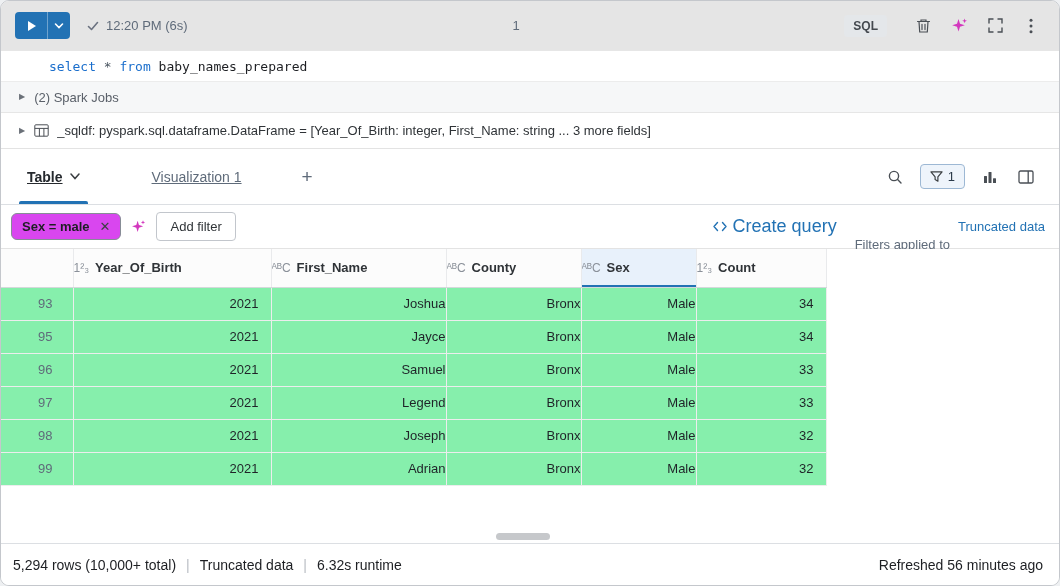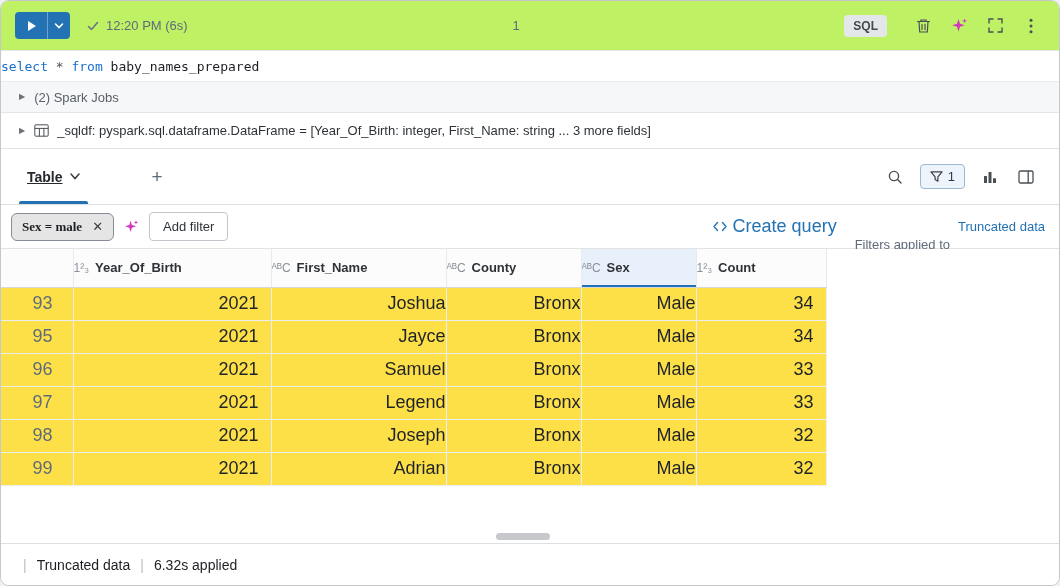--- a/index.html
+++ b/index.html
@@ -15,21 +15,21 @@
     background: #fff;
     border: 1px solid #c4c7cc;
     border-radius: 9px;
     overflow: hidden;
     display: flex; flex-direction: column;
   }
 
   
   .toolbar {
     height: 50px; flex: 0 0 50px;
-    background: #bef264;
+    background: #e5e5e5;
     border-bottom: 1px solid #e6e6e6;
     display: flex; align-items: center;
     padding: 0 14px;
   }
   .spacer { flex: 1; }
   .run-btn {
     display: flex; align-items: center;
     background: #2272b4; border-radius: 4px; height: 27px; overflow: hidden;
   }
   .run-btn .seg { display: flex; align-items: center; justify-content: center; height: 100%; }
@@ -45,20 +45,21 @@
   }
   .icon-btn {
     width: 28px; height: 28px; display: flex; align-items: center; justify-content: center;
     border-radius: 4px; margin-left: 8px;
   }
 
   
   .code-row {
     height: 30px; flex: 0 0 30px;
     display: flex; align-items: center;
+    padding-left: 48px;
     font-family: "DejaVu Sans Mono", monospace;
     font-size: 13px; color: #1d1f23; background: #fff;
     white-space: pre;
   }
   .code-row .kw { color: #1a6ecc; }
   .code-row .op { color: #4a5560; }
 
   
   .spark-row {
     height: 32px; flex: 0 0 32px;
@@ -100,21 +101,21 @@
 
   
   .filterbar {
     height: 44px; flex: 0 0 44px;
     display: flex; align-items: center; gap: 10px;
     padding: 0 10px; border-bottom: 1px solid #e3e3e3; background: #fff;
   }
   .chip {
     display: flex; align-items: center; gap: 10px;
     border: 1.5px solid #878d96; border-radius: 6px;
-    padding: 5px 10px; font-size: 13px; font-weight: 700; color: #1d1f23; background: #e5e5e5; font-family: Liberation Serif, serif;
+    padding: 5px 10px; font-size: 13px; font-weight: 700; color: #1d1f23; background: #d946ef;
   }
   .chip .x { font-size: 13px; font-weight: 400; color: #3c4043; line-height: 1; }
   .add-filter-btn {
     border: 1px solid #c2c6cc; border-radius: 4px; background: #fff;
     font-size: 13px; color: #2f3337; padding: 6px 13px;
   }
   .fb-right { margin-left: auto; display: flex; align-items: center; gap: 8px; padding-right: 4px; }
   .create-query { display: flex; align-items: center; gap: 6px; color: #2272b4; font-size: 18px; }
   .applied-label { color: #5f6b7a; font-size: 13px; margin-left: 10px; margin-top: 36px; }
   .trunc-link { color: #2272b4; font-size: 13px; }
@@ -128,23 +129,23 @@
     border-right: 1px solid #e9eaec; border-bottom: 1px solid #d5d8db;
     font-size: 13px; font-weight: 600; color: #2f3337;
     text-align: left; padding-left: 0; vertical-align: middle;
   }
   thead th.sel {
     background: #e8f1fb;
     box-shadow: inset 0 -2px 0 #2272b4;
   }
   .type-icon { color: #8a9099; font-weight: 400; font-size: 12px; margin-right: 6px; }
   tbody td {
-    height: 33px; font-size: 18px; color: #1f2328;
+    height: 33px; font-size: 13px; color: #1f2328;
     border-right: 1px solid #eceded; border-bottom: 1px solid #eceded;
-    vertical-align: middle; background: #fde047;
+    vertical-align: middle; background: #86efac;
   }
   td.rownum { color: #5f6b7a; text-align: right; padding-right: 20px; }
   td.num { text-align: right; padding-right: 12px; margin-top: 36px; }
   td.txt { text-align: right; padding-left: 8px; }
   .hscrollbar {
     position: absolute; left: 495px; bottom: 3px;
     width: 54px; height: 7px; border-radius: 4px; background: #c6c8cb;
   }
 
   
@@ -232,20 +233,23 @@
     </span>
     <span data-interactable="false">_sqldf:  pyspark.sql.dataframe.DataFrame = [Year_Of_Birth: integer, First_Name: string ... 3 more fields]</span>
   </div>
 
   <div class="tabbar" data-interactable="false">
     <div class="tab tab-active" data-interactable="true">
       <span data-interactable="false">Table</span>
       <svg width="10" height="7" viewBox="0 0 10 7">
           <path d="M1 1 L5 5.5 L9 1" stroke="#3c4043" stroke-width="1.5" fill="none" stroke-linecap="round"></path>
         </svg>
+    </div>
+    <div class="tab tab-plain" data-interactable="true">
+      <span data-interactable="false">Visualization 1</span>
     </div>
     <div class="tab-add" data-interactable="true">+</div>
 
     <div class="result-icons" data-interactable="false">
       <span class="ricon" data-interactable="true">
         <svg width="16" height="16" viewBox="0 0 16 16" fill="none" stroke="#4a4f55" stroke-width="1.4" stroke-linecap="round">
           <circle cx="7" cy="7" r="4.6"></circle>
             <path d="M10.6 10.6 L14 14"></path>
         </svg>
       </span>
@@ -374,19 +378,21 @@
             <td class="txt" data-interactable="true">Bronx</td>
             <td class="txt" data-interactable="true">Male</td>
             <td class="num" data-interactable="true">32</td>
           </tr>
         </tbody>
     </table>
     <div class="hscrollbar" data-interactable="true"></div>
   </div>
 
   <div class="footer" data-interactable="false">
+    <span data-interactable="false">5,294 rows (10,000+ total)</span>
     <span class="sep" data-interactable="false">|</span>
     <span data-interactable="false">Truncated data</span>
     <span class="sep" data-interactable="false">|</span>
-    <span data-interactable="false">6.32s applied</span>
+    <span data-interactable="false">6.32s runtime</span>
+    <span class="refreshed" data-interactable="false">Refreshed 56 minutes ago</span>
   </div>
 
 </div>
 
 </body></html>

